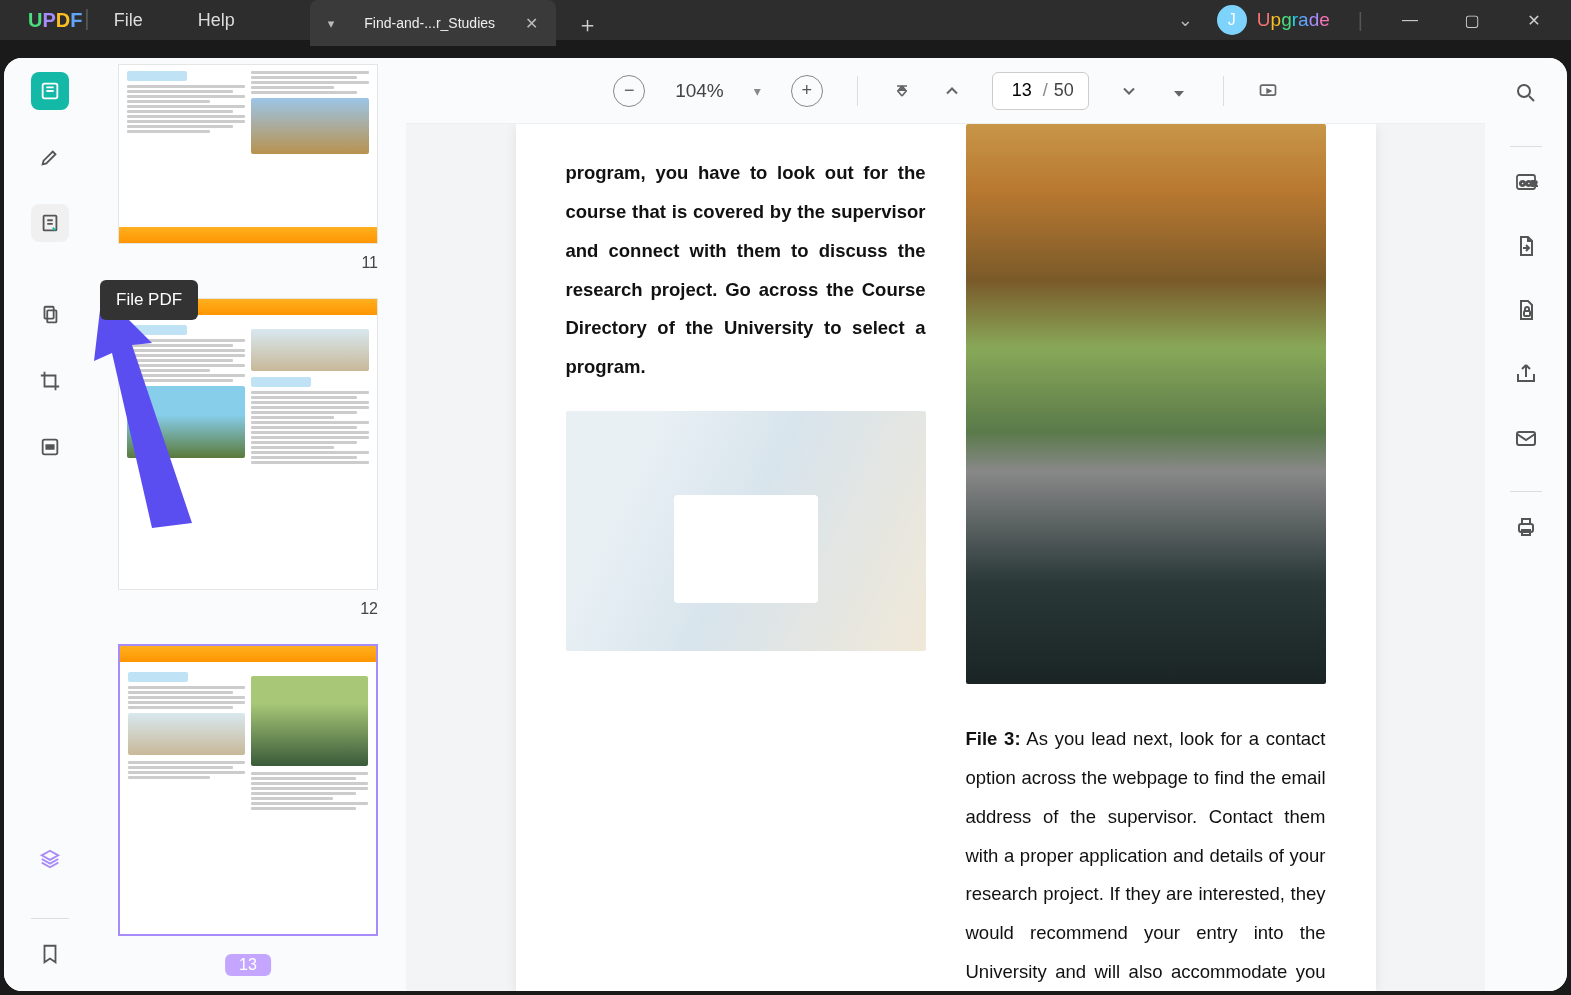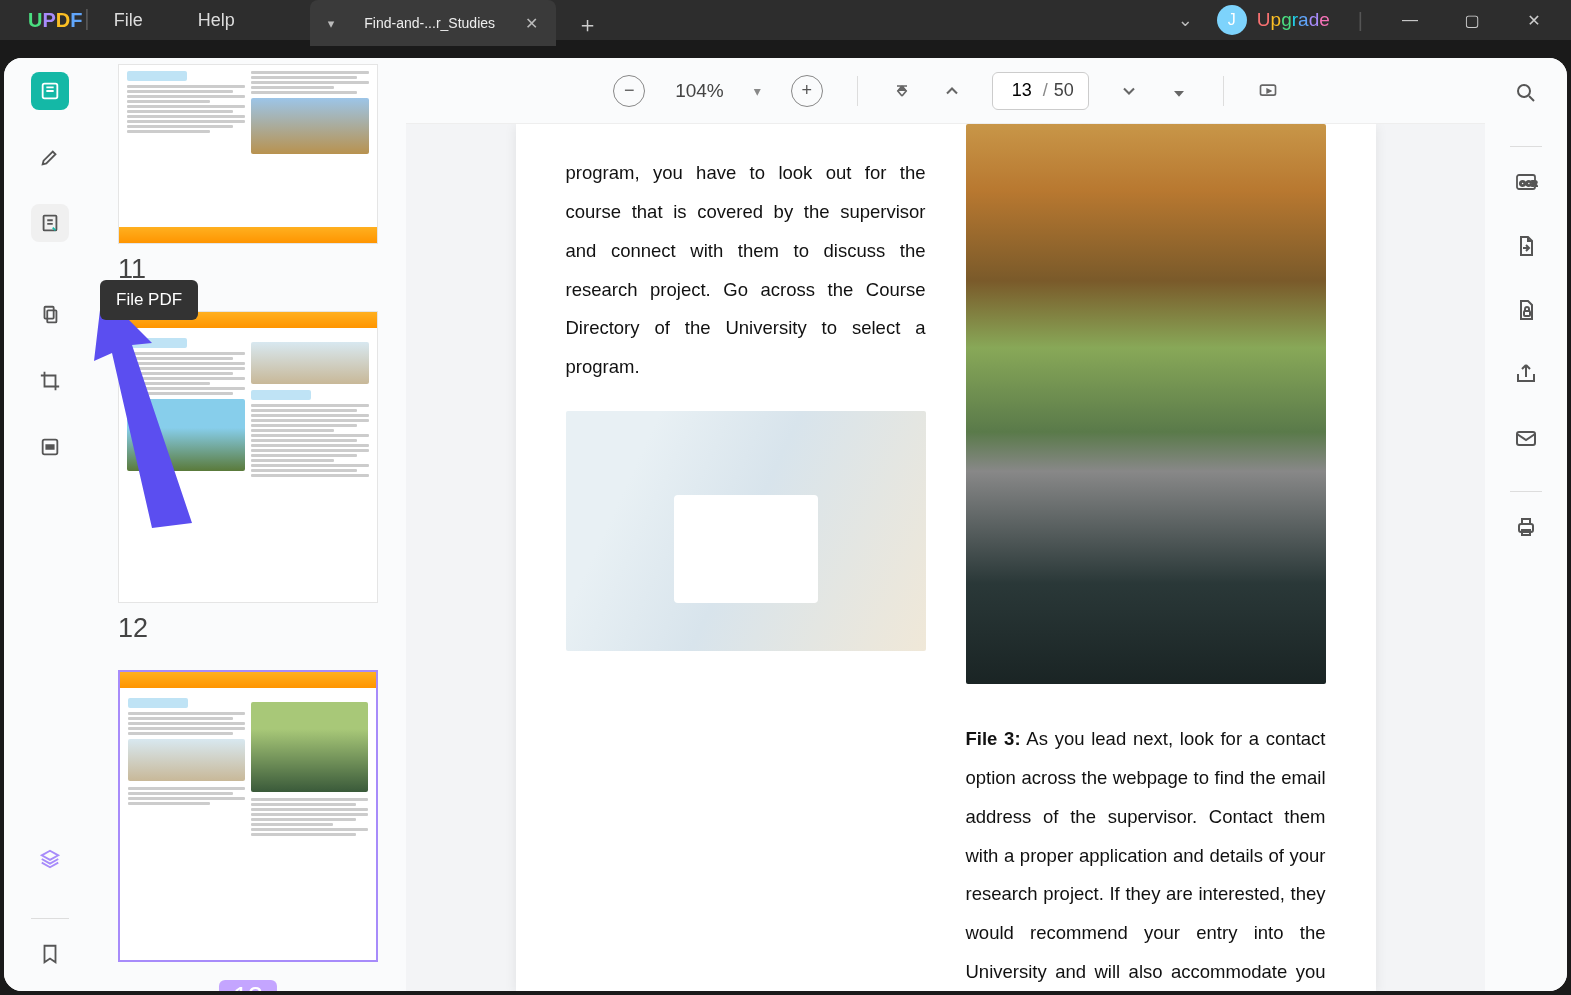--- a/index.html
+++ b/index.html
@@ -43,21 +43,21 @@
 
 .tooltip { position: absolute; left: 96px; top: 222px; background: #333; color: #fff; padding: 10px 16px; border-radius: 6px; font-size: 17px; white-space: nowrap; z-index: 50; }
 
 
 .big-arrow { position:absolute; left: 78px; top: 225px; width: 140px; height: 260px; z-index: 40; pointer-events:none;}
 
 
 .thumbs { width: 310px; background: #fafbfc; overflow-y: auto; padding: 6px 28px 20px 22px; }
 .thumb-card { background: #fff; border: 1px solid #e5e5e5; margin-bottom: 10px; position: relative; overflow:hidden;}
 .thumb-card.sel { border: 2px solid #a78bfa; }
-.thumb-label { text-align: left; font-size: 27px; color: #444; margin-bottom: 26px; }
+.thumb-label { text-align: right; font-size: 16px; color: #444; margin-bottom: 26px; }
 .thumb-label.badge { display:inline-block; background:#c4a5ff; color:#fff; border-radius:6px; padding: 2px 14px; margin: 8px auto 10px; position:relative; left:50%; transform:translateX(-50%);}
 .tc-bar { height: 16px; background: linear-gradient(#ffb020,#ff9500); }
 .tc-body { padding: 6px 8px 8px; display:flex; gap:6px; font-size:4px; color:#666; line-height:1.2;}
 .tc-col { flex:1;}
 .tc-col .blk { height:3px; background:#ccc; margin-bottom:2px; border-radius:1px;}
 .tc-col .blk.s{width:70%}.tc-col .blk.m{width:90%}.tc-col .blk.l{width:100%}
 .tc-chip{background:#bfe3f5; height:10px; width:60px; margin-bottom:4px; border-radius:2px;}
 .tc-img { background: linear-gradient(#9cc5e8,#b8924f); height:56px; border-radius:2px; margin-top:4px;}
 .tc-img2 { background: linear-gradient(#87ceeb 40%,#5a7a3a); height:72px; border-radius:2px; margin-top:4px;}
 .tc-img3 { background: linear-gradient(#d8e8f0,#c8b898); height:42px; border-radius:2px; margin-top:4px;}
@@ -325,21 +325,21 @@
           <svg viewBox="0 0 24 24" fill="none" stroke="currentColor" stroke-width="2">
             <rect x="3" y="5" width="18" height="12" rx="2"></rect>
             <path d="M11 10l4 2-4 2v-4z" fill="currentColor"></path>
           </svg>
         </div>
     </div>
 
     <div class="page-wrap">
       <div class="page">
         <div class="pcol">
-          <p style="padding-top:30px;">program, you have to look out for the course that is covered by the supervisor and connect with them to discuss the research project. Go across the Course Directory of the University to select a program.</p>
+          <p style="padding-top:30px;font-weight:bold;">program, you have to look out for the course that is covered by the supervisor and connect with them to discuss the research project. Go across the Course Directory of the University to select a program.</p>
           <div class="step-img1"></div>
         </div>
         <div class="pcol">
           <div class="step-img2"></div>
           <p><strong>File 3:</strong><span> As you lead next, look for a contact option across the webpage to find the email address of the supervisor. Contact them with a proper application and details of your research project. If they are interested, they would recommend your entry into the University and will also accommodate you for the scholarship program.</span></p>
         </div>
       </div>
     </div>
   </div>
 

